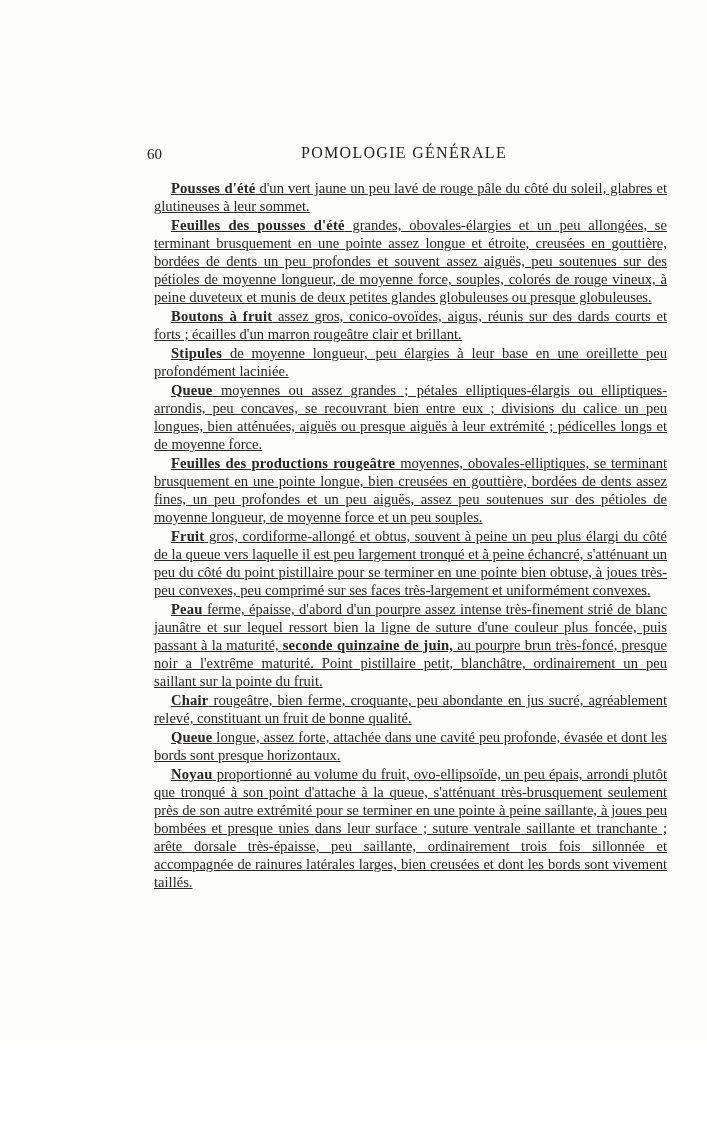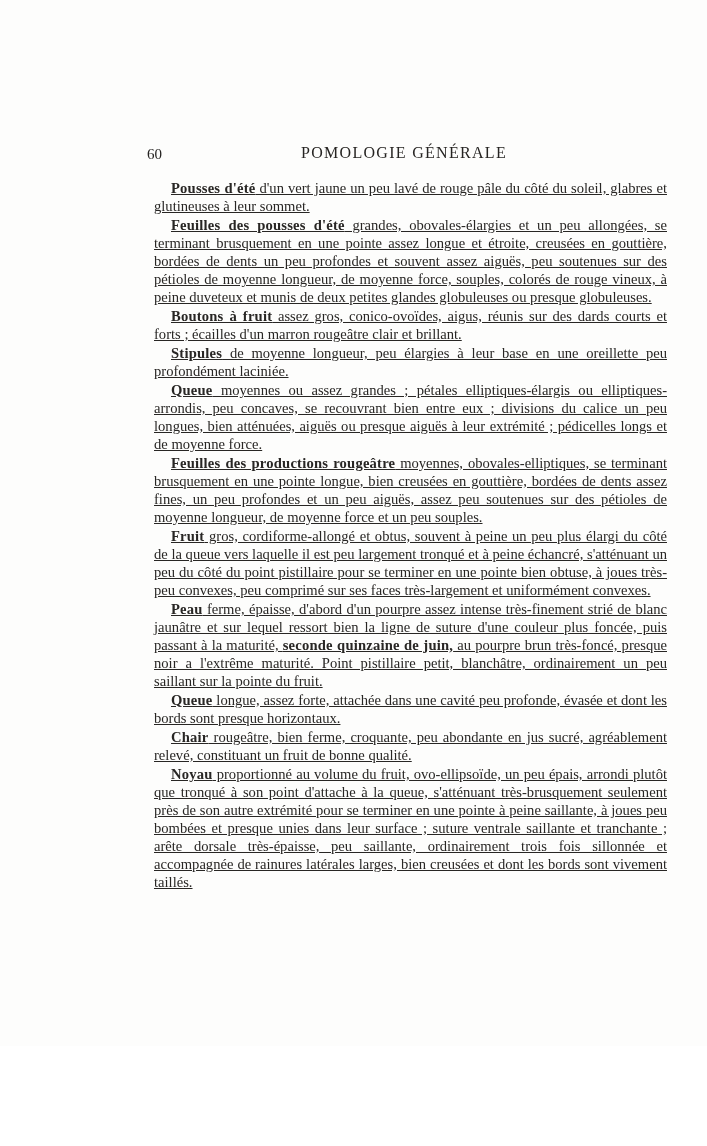--- a/index.html
+++ b/index.html
@@ -70,17 +70,17 @@
   </div>
   <div class="body-text" id="paragraphs">
       <p class="para"><span class="lead">Pousses d'été</span><span class="seg"> d'un vert jaune un peu lavé de rouge pâle du côté du soleil, glabres et glutineuses à leur sommet.</span></p>
       <p class="para"><span class="lead">Feuilles des pousses d'été</span><span class="seg"> grandes, obovales-élargies et un peu allongées, se terminant brusquement en une pointe assez longue et étroite, creusées en gouttière, bordées de dents un peu profondes et souvent assez aiguës, peu soutenues sur des pétioles de moyenne longueur, de moyenne force, souples, colorés de rouge vineux, à peine duveteux et munis de deux petites glandes globuleuses ou presque globuleuses.</span></p>
       <p class="para"><span class="lead">Boutons à fruit</span><span class="seg"> assez gros, conico-ovoïdes, aigus, réunis sur des dards courts et forts ; écailles d'un marron rougeâtre clair et brillant.</span></p>
       <p class="para"><span class="lead">Stipules</span><span class="seg"> de moyenne longueur, peu élargies à leur base en une oreillette peu profondément laciniée.</span></p>
       <p class="para"><span class="lead">Queue</span><span class="seg"> moyennes ou assez grandes ; pétales elliptiques-élargis ou elliptiques-arrondis, peu concaves, se recouvrant bien entre eux ; divisions du calice un peu longues, bien atténuées, aiguës ou presque aiguës à leur extrémité ; pédicelles longs et de moyenne force.</span></p>
       <p class="para"><span class="lead">Feuilles des productions rougeâtre</span><span class="seg"> moyennes, obovales-elliptiques, se terminant brusquement en une pointe longue, bien creusées en gouttière, bordées de dents assez fines, un peu profondes et un peu aiguës, assez peu soutenues sur des pétioles de moyenne longueur, de moyenne force et un peu souples.</span></p>
       <p class="para"><span class="lead">Fruit</span><span class="seg"> gros, cordiforme-allongé et obtus, souvent à peine un peu plus élargi du côté de la queue vers laquelle il est peu largement tronqué et à peine échancré, s'atténuant un peu du côté du point pistillaire pour se terminer en une pointe bien obtuse, à joues très-peu convexes, peu comprimé sur ses faces très-largement et uniformément convexes.</span></p>
       <p class="para"><span class="lead">Peau</span><span class="seg"> ferme, épaisse, d'abord d'un pourpre assez intense très-finement strié de blanc jaunâtre et sur lequel ressort bien la ligne de suture d'une couleur plus foncée, puis passant à la maturité, </span><span class="lead">seconde quinzaine de juin,</span><span class="seg"> au pourpre brun très-foncé, presque noir a l'extrême maturité. Point pistillaire petit, blanchâtre, ordinairement un peu saillant sur la pointe du fruit.</span></p>
+      <p class="para"><span class="lead">Chair</span><span class="seg"> rougeâtre, bien ferme, croquante, peu abondante en jus sucré, agréablement relevé, constituant un fruit de bonne qualité.</span></p>
       <p class="para"><span class="lead">Queue</span><span class="seg"> longue, assez forte, attachée dans une cavité peu profonde, évasée et dont les bords sont presque horizontaux.</span></p>
-      <p class="para"><span class="lead">Chair</span><span class="seg"> rougeâtre, bien ferme, croquante, peu abondante en jus sucré, agréablement relevé, constituant un fruit de bonne qualité.</span></p>
       <p class="para"><span class="lead">Noyau</span><span class="seg"> proportionné au volume du fruit, ovo-ellipsoïde, un peu épais, arrondi plutôt que tronqué à son point d'attache à la queue, s'atténuant très-brusquement seulement près de son autre extrémité pour se terminer en une pointe à peine saillante, à joues peu bombées et presque unies dans leur surface ; suture ventrale saillante et tranchante ; arête dorsale très-épaisse, peu saillante, ordinairement trois fois sillonnée et accompagnée de rainures latérales larges, bien creusées et dont les bords sont vivement taillés.</span></p>
     </div>
 </div>
 
 </body></html>

